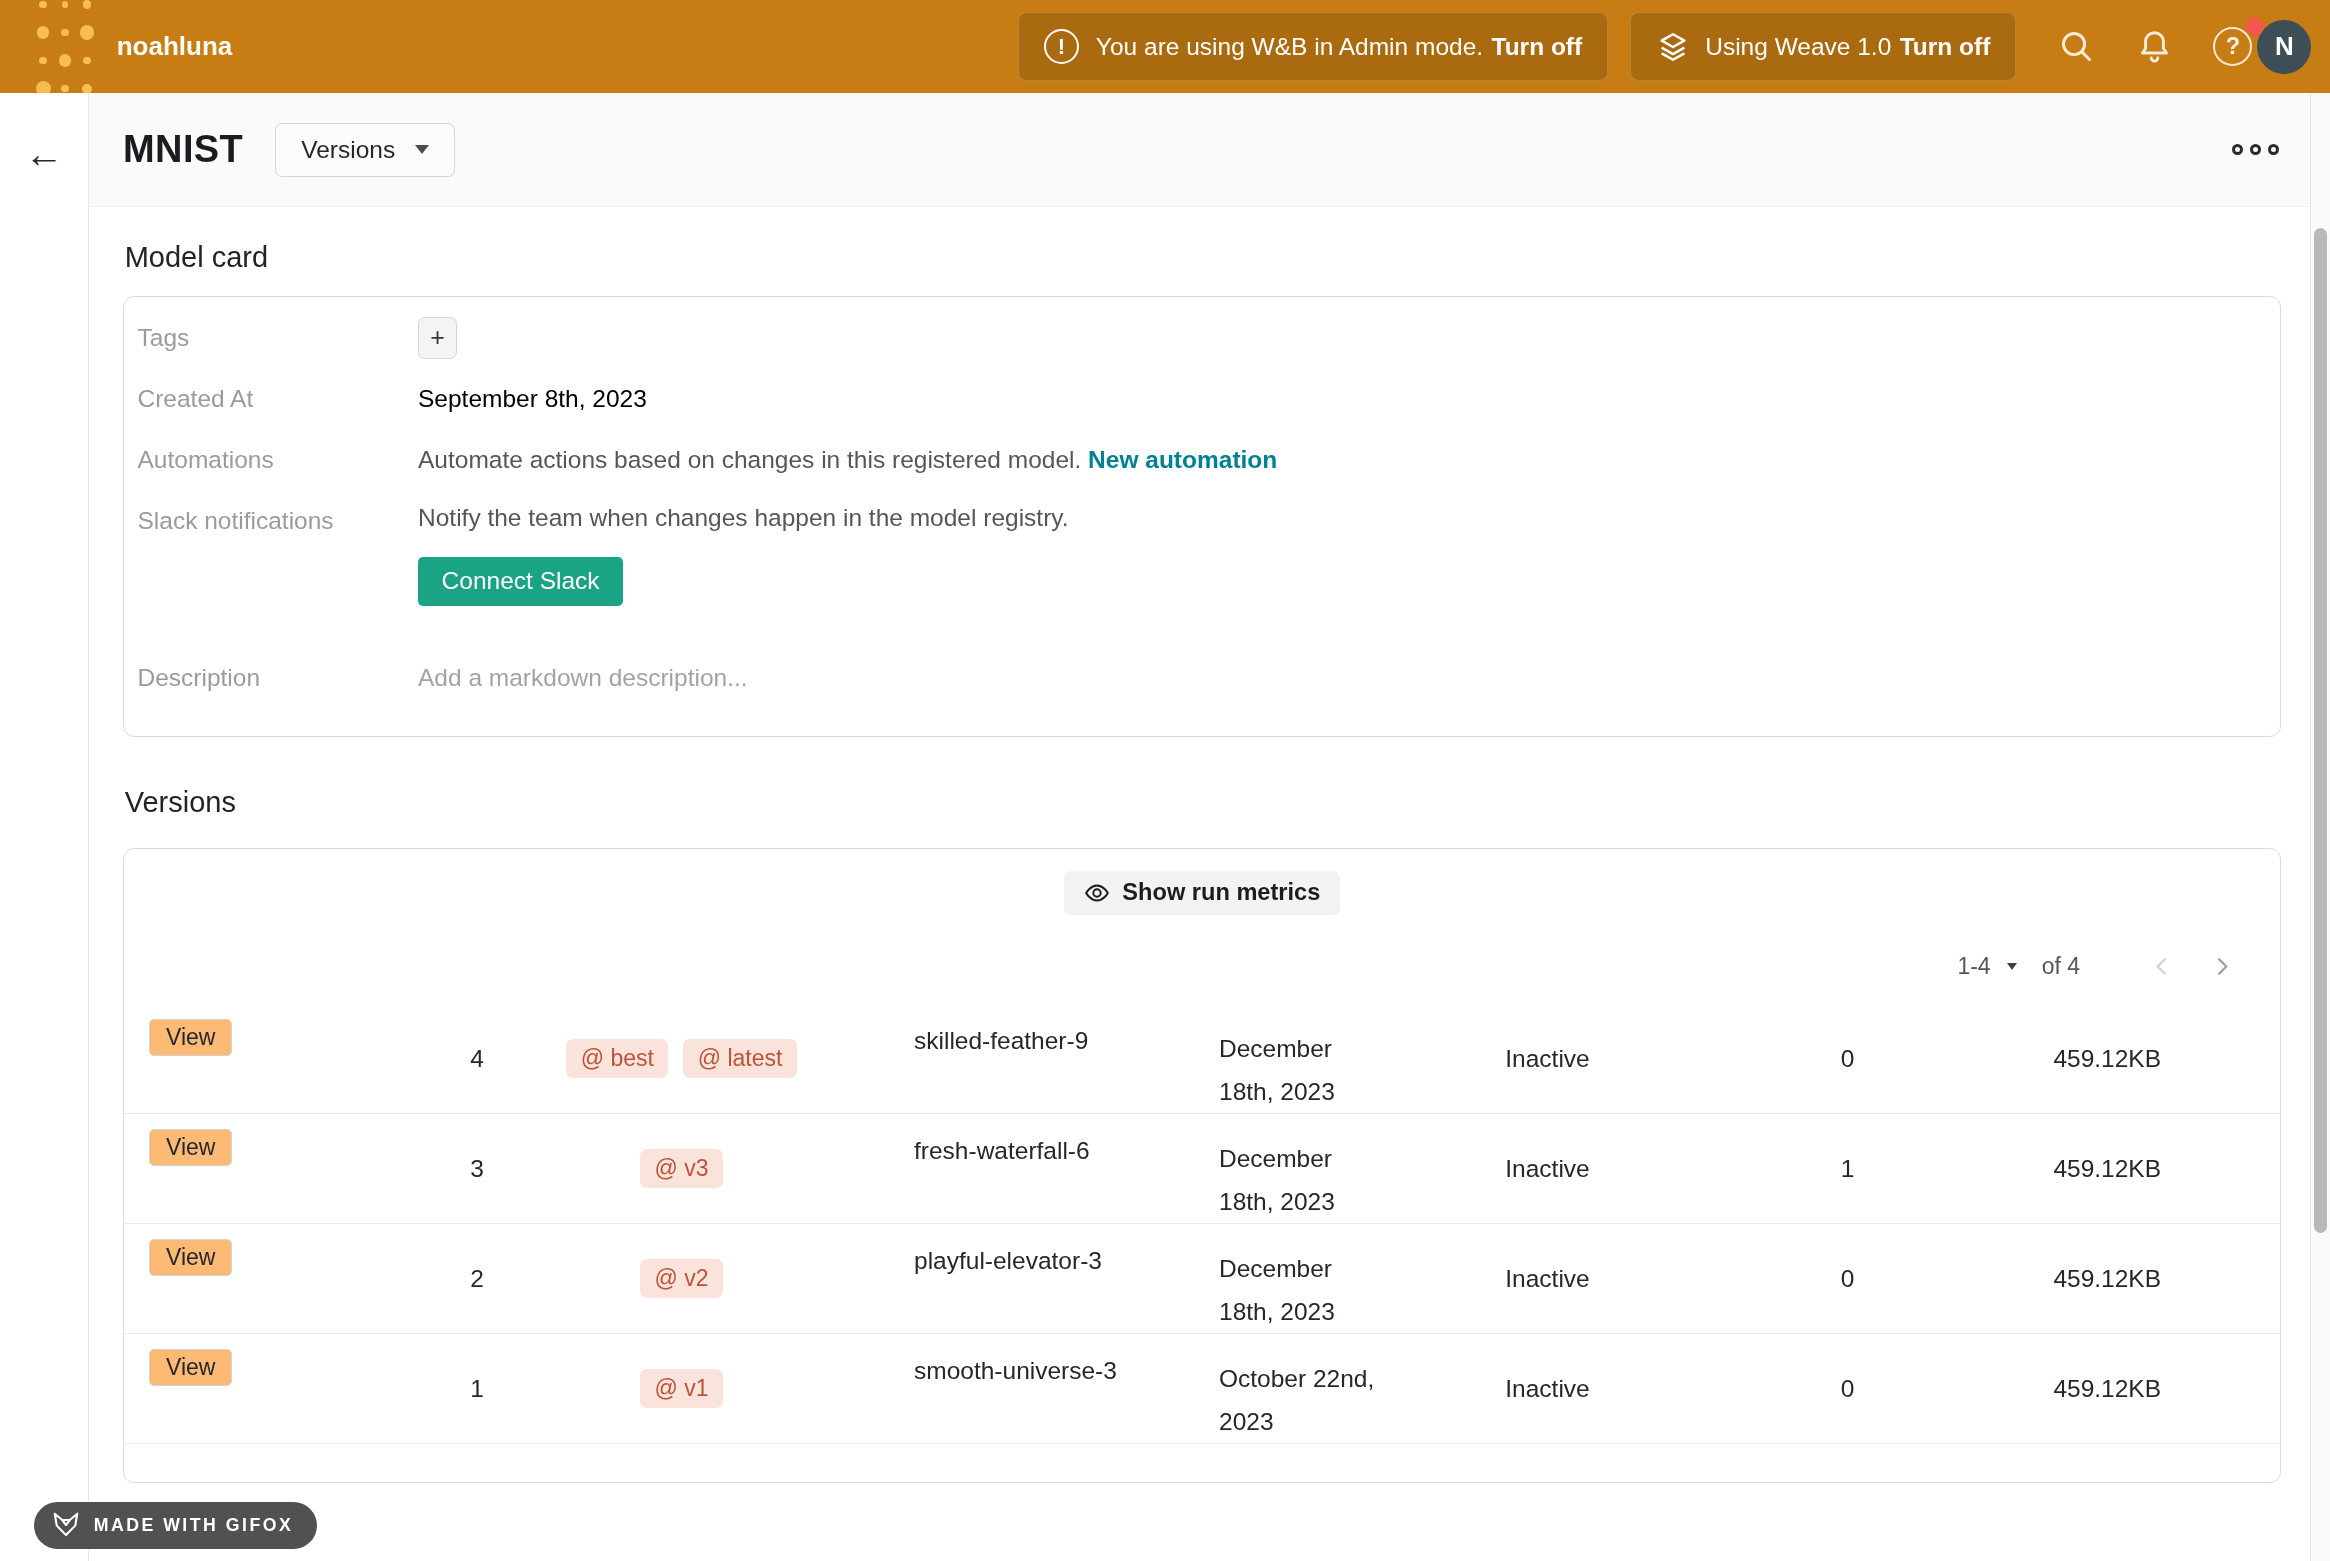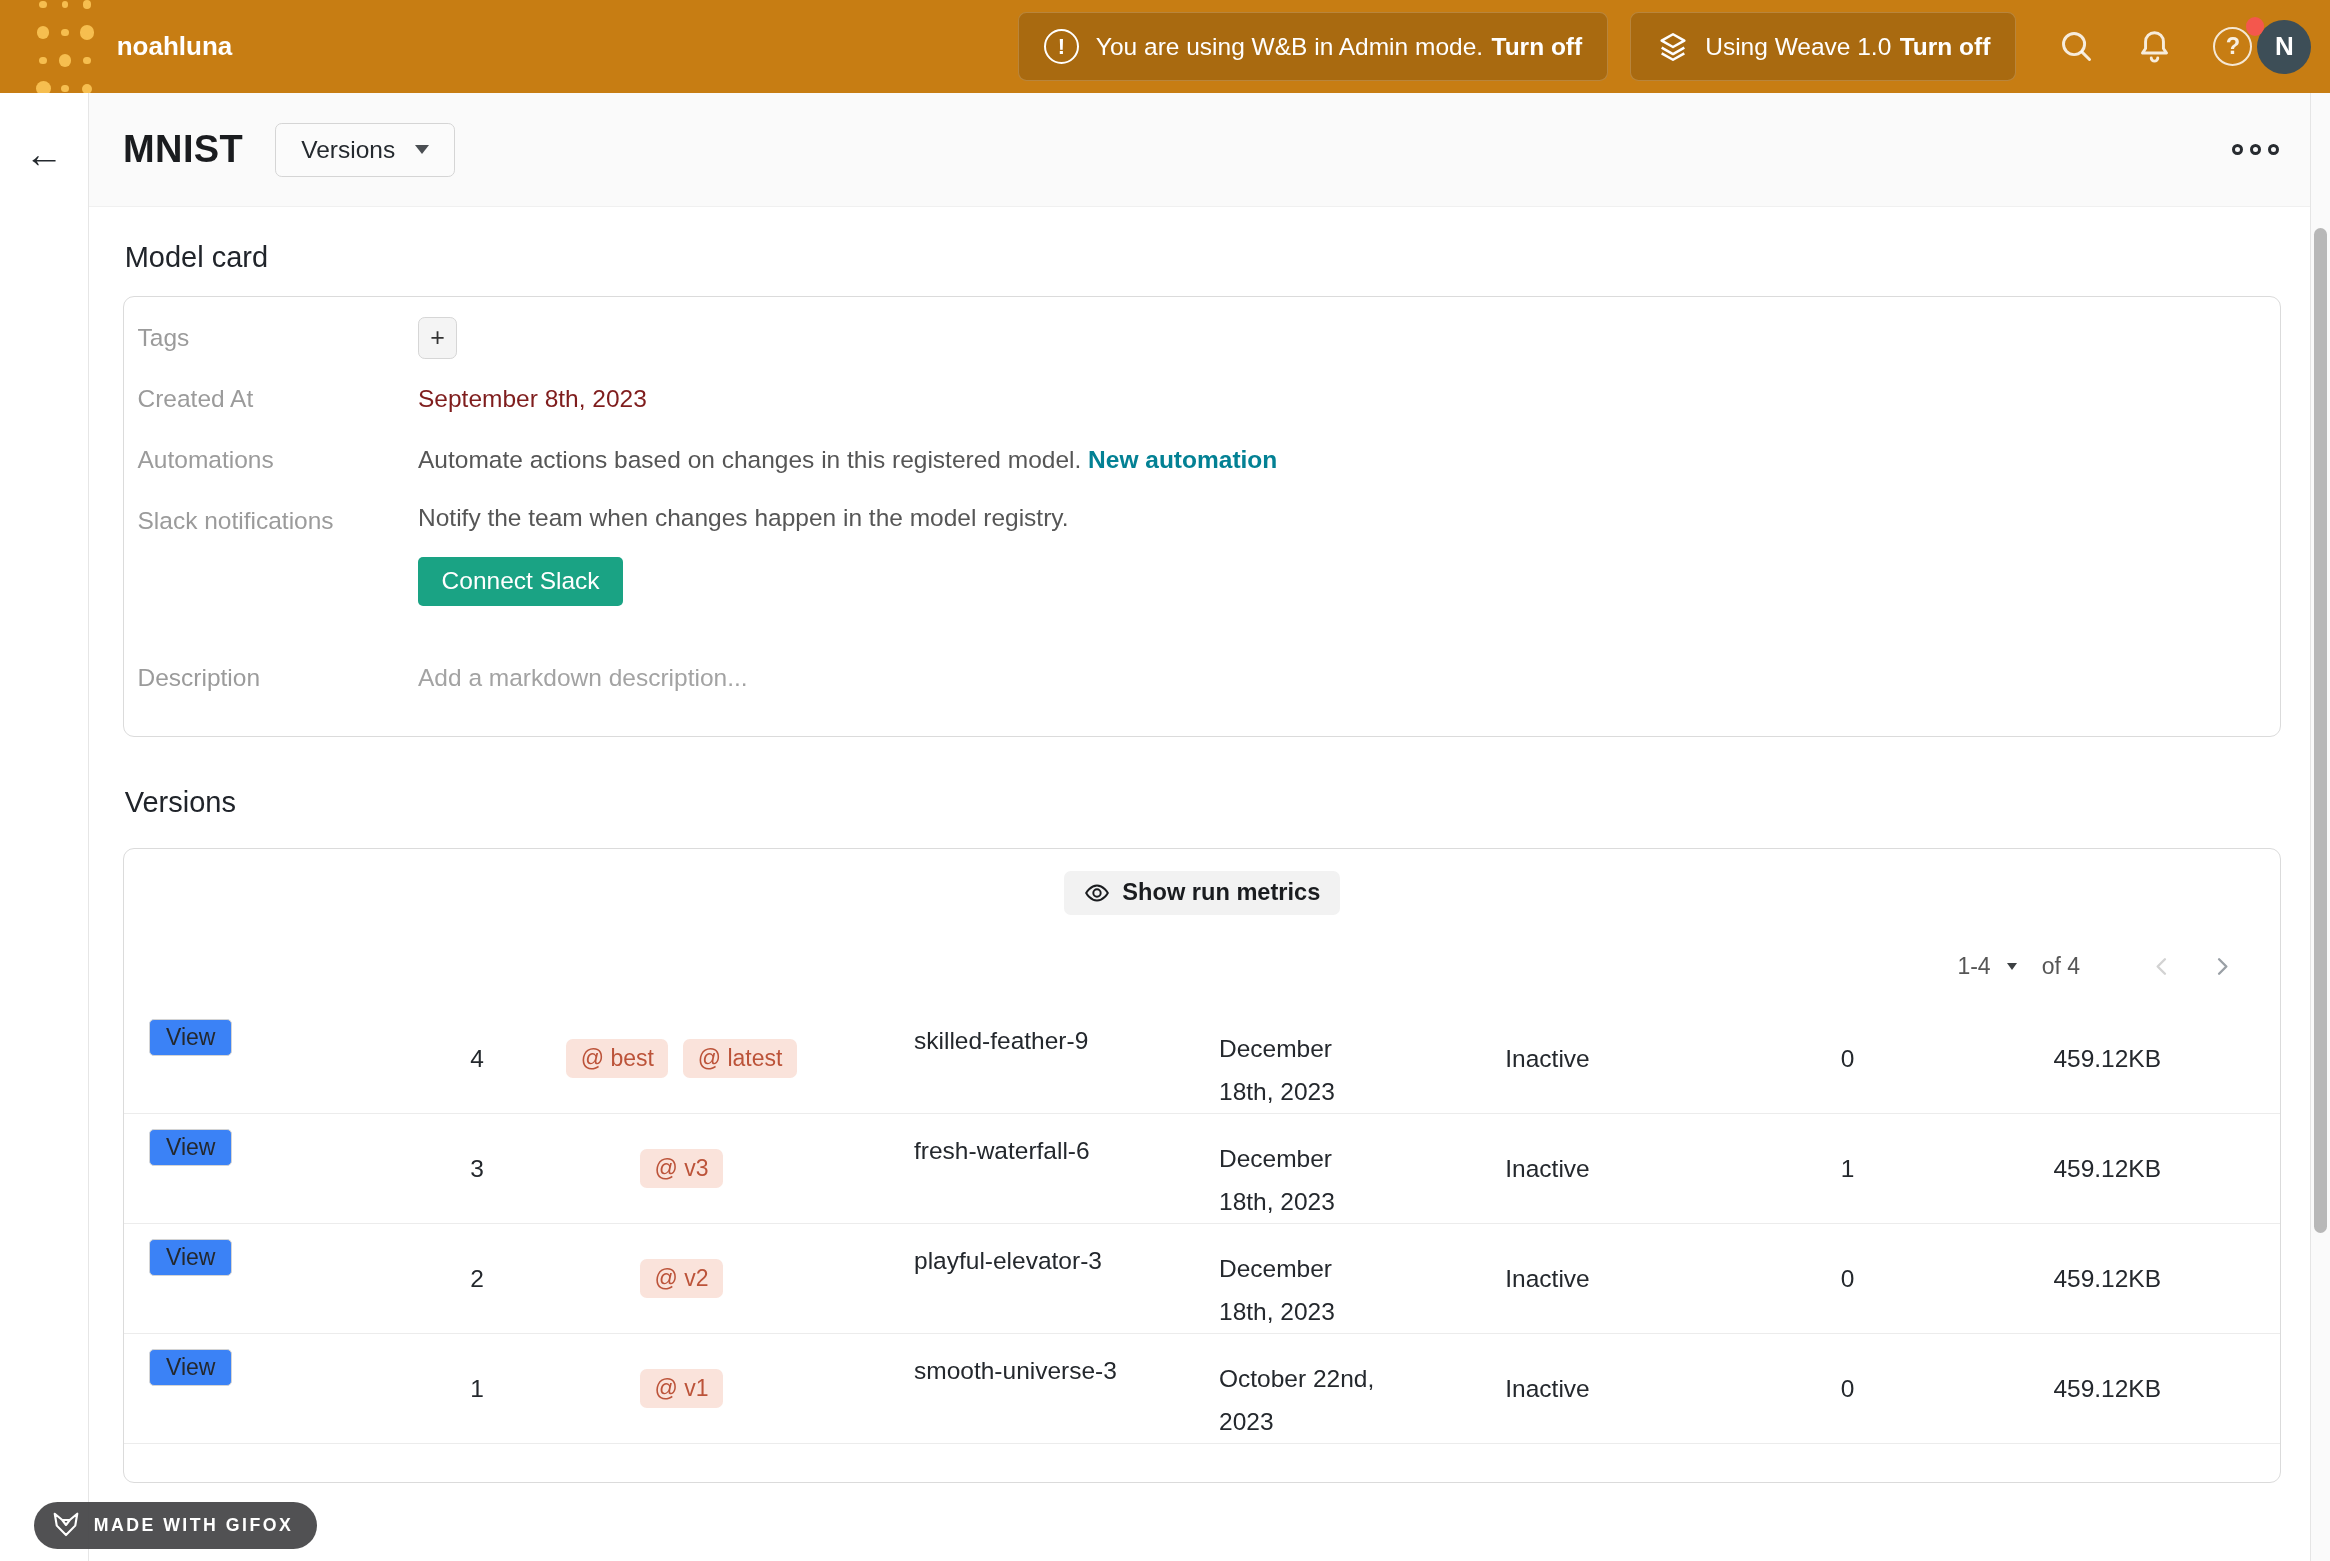--- a/index.html
+++ b/index.html
@@ -52,21 +52,21 @@
 
   .main{padding:0 49px 0 34px;}
   .section-h{font-size:29px;font-weight:400;color:#20242A;margin:34px 0 22px 1.7px;}
   .section-h.versions{margin-top:49px;margin-bottom:29px;}
   .card{border:0.8px solid #DBDBDB;border-radius:11px;background:#fff;}
 
   
   .mc-row{display:grid;grid-template-columns:294px 1fr;align-items:center;}
   .mc-row.pad{min-height:61px;}
   .mc-label{padding-left:13.5px;color:var(--text-gray);font-size:24.5px;}
-  .mc-value{font-size:24.5px;color:#7f1d1d;}
+  .mc-value{font-size:24.5px;color:#000000;}
   .model-card{padding:10px 0 18.6px 0;}
   .plus-btn{width:39px;height:42px;border:0.8px solid #D6D6D6;border-radius:6.8px;background:#F4F4F4;font-size:25px;color:#333;
     cursor:pointer;font-family:inherit;}
   .auto-text{color:var(--text-mid);}
   .teal-link{color:var(--teal-link);font-weight:bold;cursor:pointer;}
   .mc-row.slack{align-items:start;padding-top:10px;min-height:149px;}
   .slack-text{color:var(--text-mid);font-size:24.5px;line-height:30px;padding-top:3.4px;}
   .connect-slack{margin-top:23.6px;height:49px;padding:0 23.6px;background:var(--green-button);color:#fff;border:none;border-radius:5px;
     font-size:24.5px;cursor:pointer;font-family:inherit;display:block;}
   .mc-row.desc{min-height:78px;}
@@ -86,21 +86,21 @@
   .grid{display:grid;grid-template-columns:127px 287px 287px 304px 279px 279px 321px 1fr;}
   .thead{background:#F5F5F5;min-height:57px;align-items:center;margin-top:18.6px;}
   .hcell{font-size:23px;color:#3C4046;}
   .h-center{text-align:center;}
   .h-logged{padding-left:89px;}
   .h-created{padding-left:90px;}
   .h-size{padding-left:13.5px;}
   .trow{border-bottom:0.8px solid #ECECEC;min-height:106px;}
   .cell{display:flex;align-items:center;font-size:24.5px;color:#24282D;}
   .c-action{align-items:flex-start;padding:14.4px 0 0 25px;}
-  .view-btn{border:0.8px solid #D4D4D4;background:#3b82f6;border-radius:5px;padding:4.2px 16px;font-size:23px;color:#24282D;
+  .view-btn{border:0.8px solid #D4D4D4;background:#fdba74;border-radius:5px;padding:4.2px 16px;font-size:23px;color:#24282D;
     cursor:pointer;font-family:inherit;}
   .c-version{justify-content:flex-end;padding-right:54px;}
   .c-aliases{justify-content:center;gap:15px;}
   .pill{background:var(--alias-bg);color:var(--alias-text);border-radius:6.8px;padding:5.9px 14.4px;font-size:23px;white-space:nowrap;cursor:pointer;}
   .c-logged{align-items:flex-start;padding:23px 8.4px 0 89px;}
   .c-created{align-items:flex-start;padding:23px 17px 0 90px;line-height:43px;}
   .c-ttl{justify-content:center;}
   .c-runs{justify-content:center;}
   .c-size{justify-content:flex-end;padding-right:119px;}
   .table-bottom{height:38px;}

